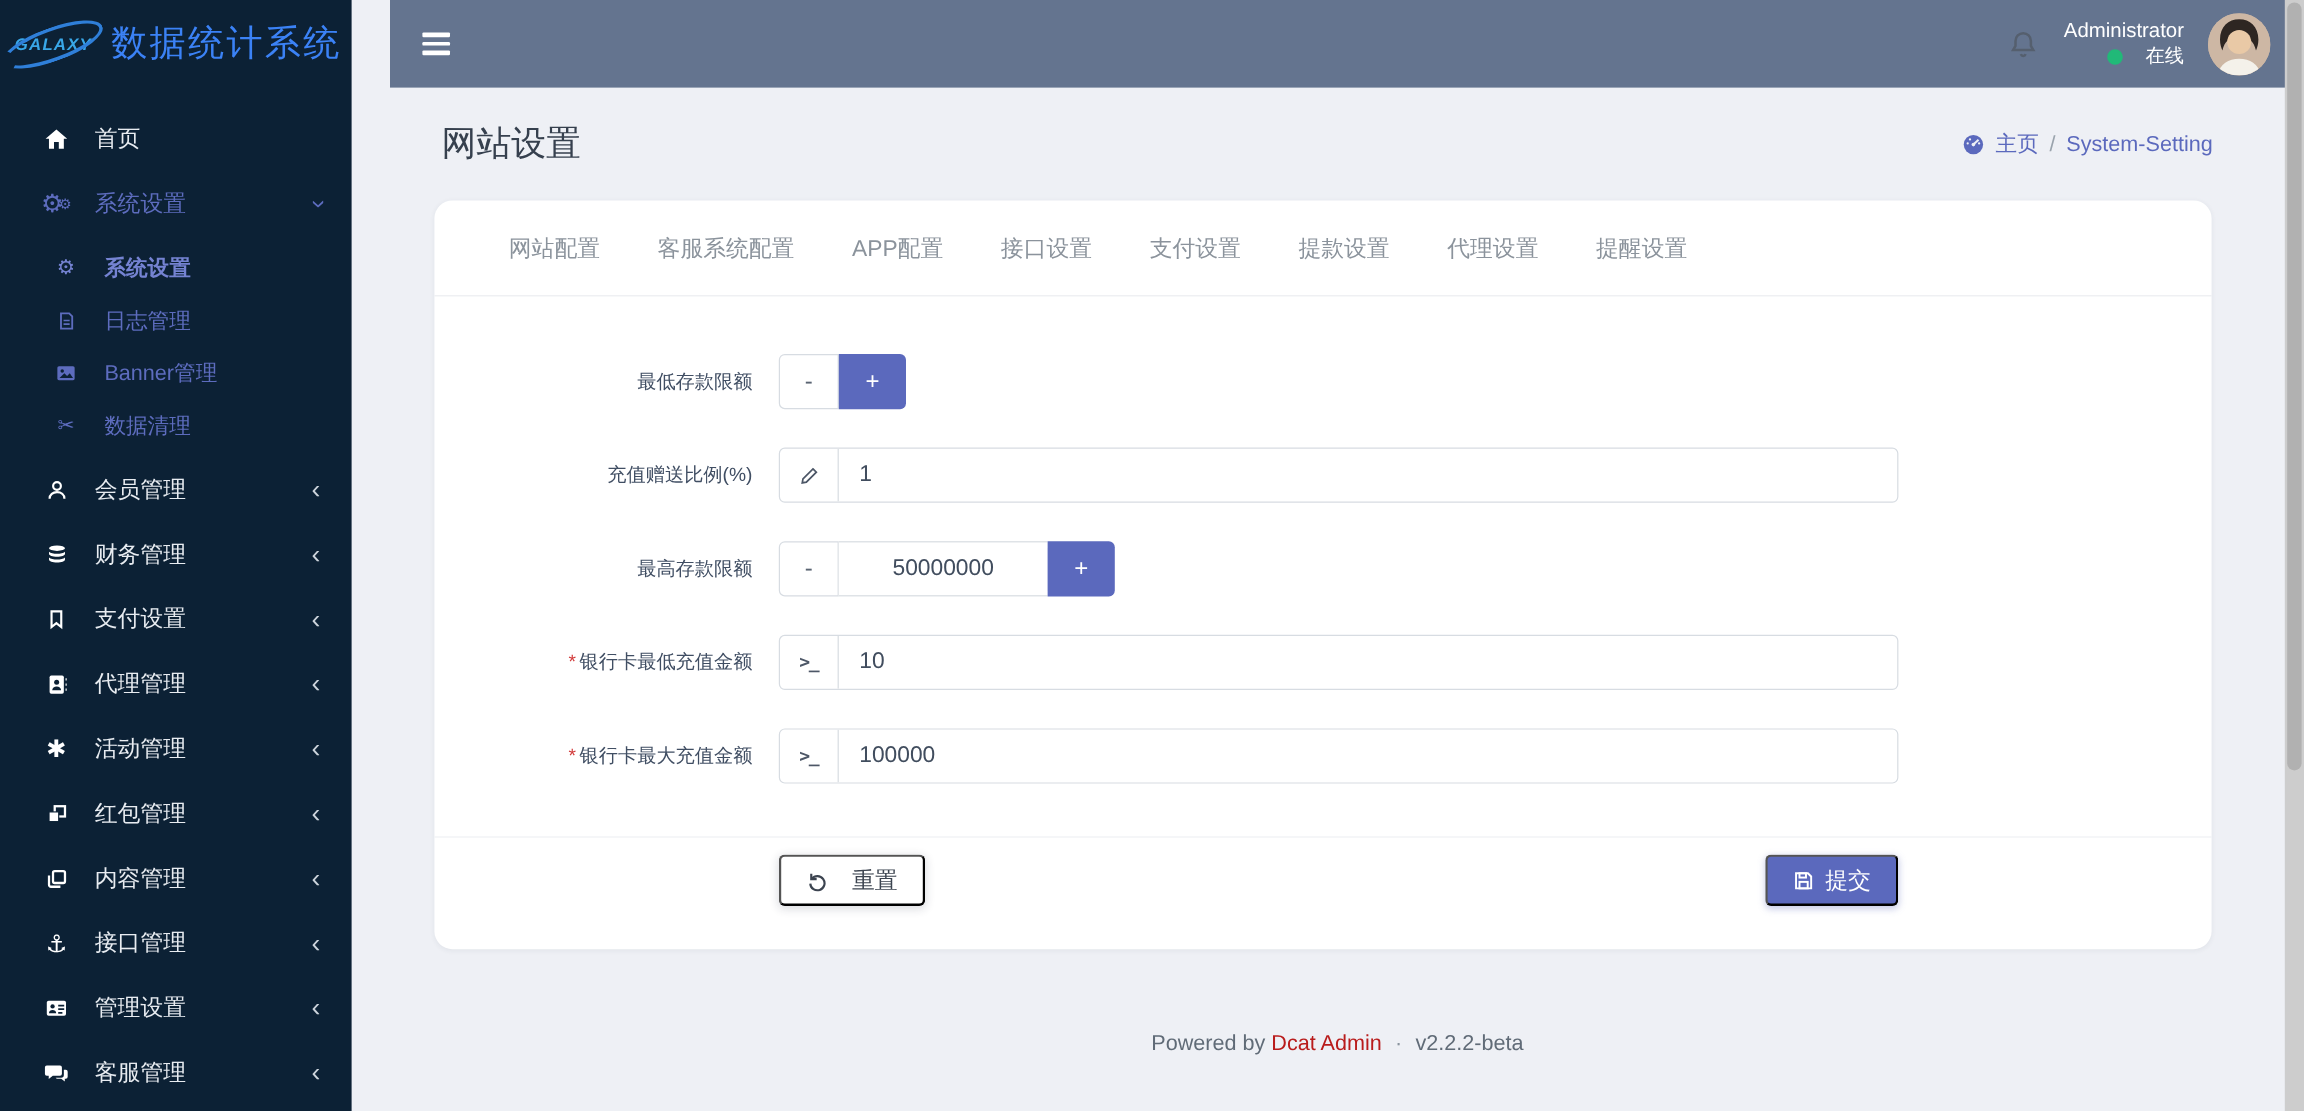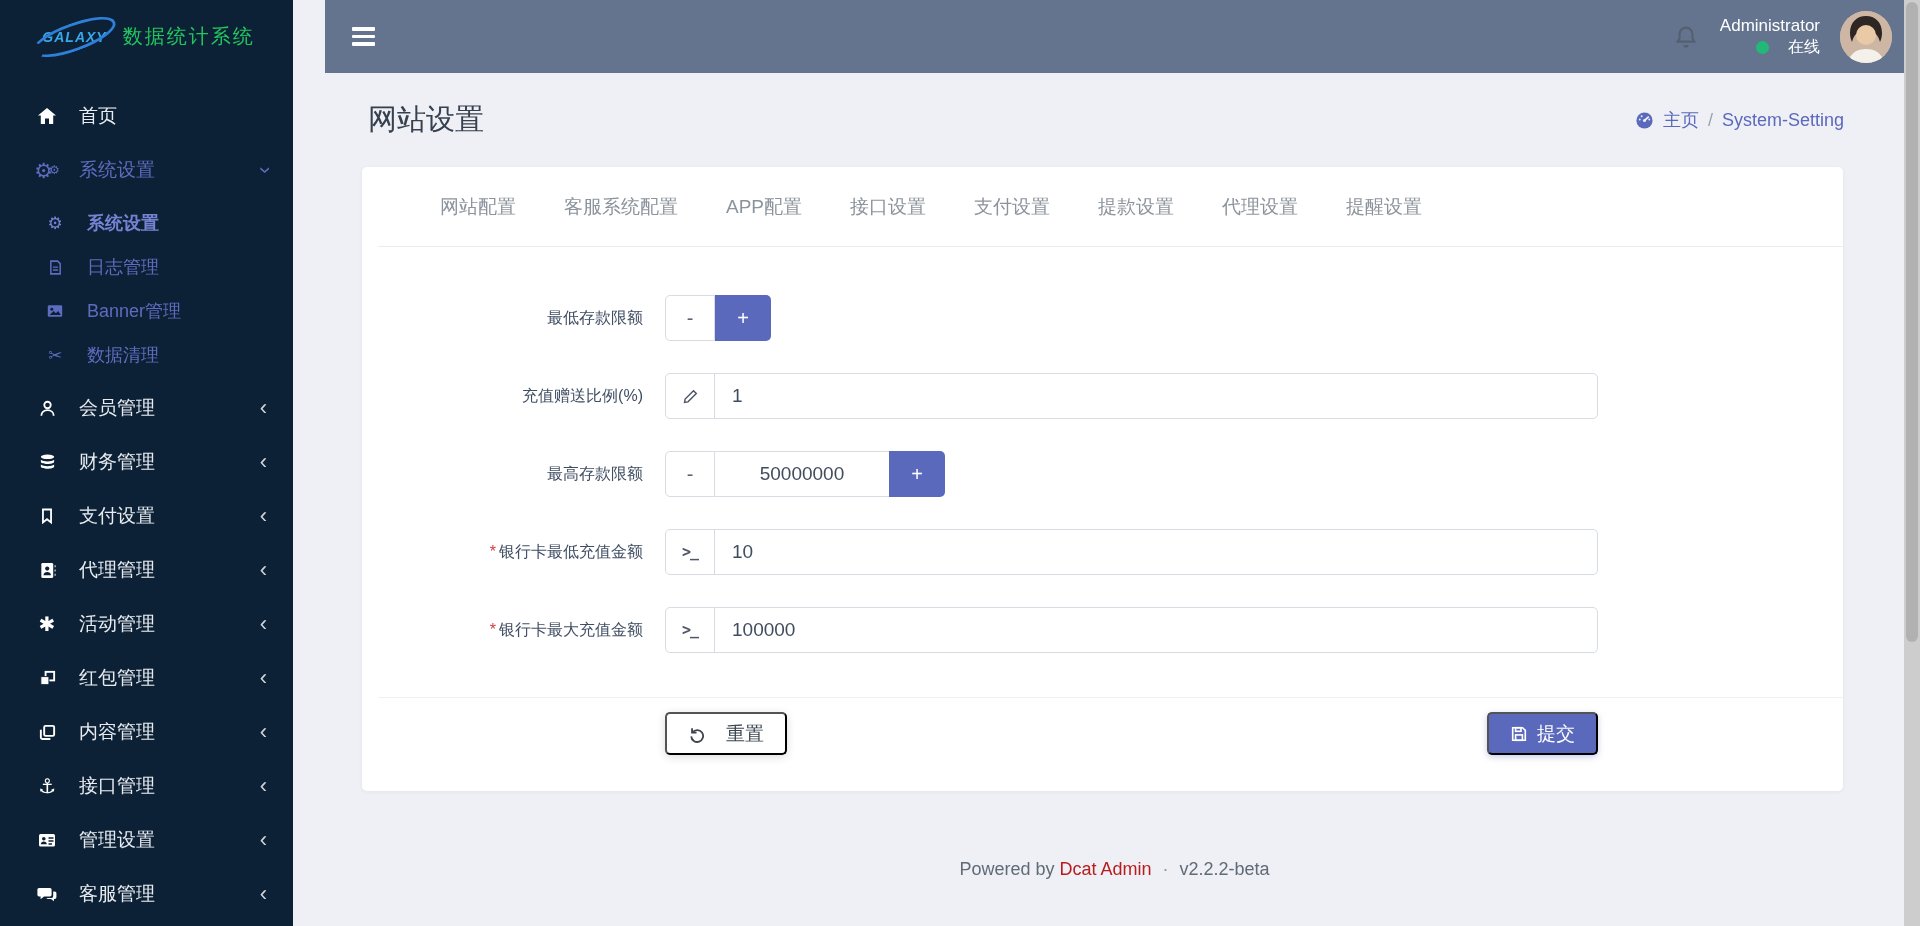--- a/index.html
+++ b/index.html
@@ -11,21 +11,21 @@
   :root{
     --primary:#5b69bd; --sidebar-bg:#0c2135; --topbar-bg:#64748f;
     --menu-indigo:#5d6cbe; --border:#d7dce2;
   }
   
   .sidebar{ position:absolute; left:0; top:0; width:293px; height:926px; background:var(--sidebar-bg); z-index:5; }
   .logo-row{ height:73px; display:flex; align-items:center; justify-content:center; gap:12px; }
   .galaxy{ position:relative; font-size:14px; font-weight:bold; font-style:italic; color:#39a7e8; padding:10px 4px; letter-spacing:1px;}
   .galaxy::before{ content:""; position:absolute; left:-8px; right:-8px; top:4px; bottom:4px;
     border:3px solid #2f7fd9; border-left-color:transparent; border-radius:50%; transform:rotate(-20deg); }
-  .app-name{ color:#22c55e; font-size:20px; letter-spacing:2px; }
+  .app-name{ color:#3b82f6; font-size:30px; letter-spacing:2px; }
   .menu{ padding-top:16px; }
   .mitem{ height:54px; display:flex; align-items:center; padding:0 26px 0 33px; font-size:19px; color:#e8ecf1; cursor:pointer; }
   .mitem .ic{ width:28px; margin-right:18px; display:flex; justify-content:center; align-items:center; font-size:20px; }
   .mitem.indigo, .sub{ color:var(--menu-indigo); }
   .chev{ margin-left:auto; font-size:22px; color:#cdd4dc; line-height:1; }
   .chev.down{ transform:rotate(-90deg); }
   .mitem.indigo .chev{ color:var(--menu-indigo); }
   .submenu{ padding:4px 0; }
   .sub{ height:44px; display:flex; align-items:center; padding:0 26px 0 43px; font-size:18px; cursor:pointer; }
   .sub .ic{ width:24px; margin-right:20px; display:flex; justify-content:center; align-items:center; font-size:17px; }
@@ -44,21 +44,21 @@
   .user-status{ font-size:16px; display:flex; align-items:center; justify-content:flex-end; gap:19px; }
   .dot{ width:13px; height:13px; border-radius:50%; background:#21b978; }
   .avatar{ width:52px; height:52px; border-radius:50%; overflow:hidden; background:#cdb7a4; cursor:pointer; flex:none; }
   
   .main{ position:absolute; left:325px; top:73px; right:16px; bottom:0; }
   .page-head{ display:flex; justify-content:space-between; align-items:center; padding:27px 60px 27px 43px; }
   .page-title{ font-size:29px; font-weight:400; color:#36404e; }
   .breadcrumb{ display:flex; align-items:center; gap:9px; font-size:18px; color:var(--primary); }
   .crumb-sep{ color:#9aa3ad; }
   .breadcrumb .ic{ display:flex; }
-  .card{ margin:0 61px 0 37px; background:#fff; border-radius:5px; box-shadow:0 1px 4px rgba(40,50,70,.06); padding-bottom:36px;padding-left:16px; }
+  .card{ margin:0 61px 0 37px; background:#fff; border-radius:15px; box-shadow:0 1px 4px rgba(40,50,70,.06); padding-bottom:36px; }
   .tabs{ display:flex; height:80px; align-items:stretch; padding:0 38px; border-bottom:1px solid #ebedf1; }
   .tab{ display:flex; align-items:center; padding:0 24px; font-size:19px; color:#8b939c; font-weight:500; position:relative; cursor:pointer; white-space:nowrap; }
   .tab.active{ color:var(--primary); font-weight:bold; }
   .tab.active::after{ content:""; position:absolute; left:0; right:0; bottom:-1px; height:4px; background:var(--primary); border-radius:2px; }
   .form{ padding-top:48px; }
   .frow{ display:flex; align-items:center; margin-bottom:32px; }
   .flabel{ width:265px; margin-right:22px; text-align:right; font-size:16px; color:#404e63; flex:none; }
   .req{ color:#d23b3b; margin-right:3px; }
   .spinner{ display:flex; height:46px; }
   .spin-minus{ width:50px; background:#fff; border:1px solid var(--border); border-radius:5px 0 0 5px;

